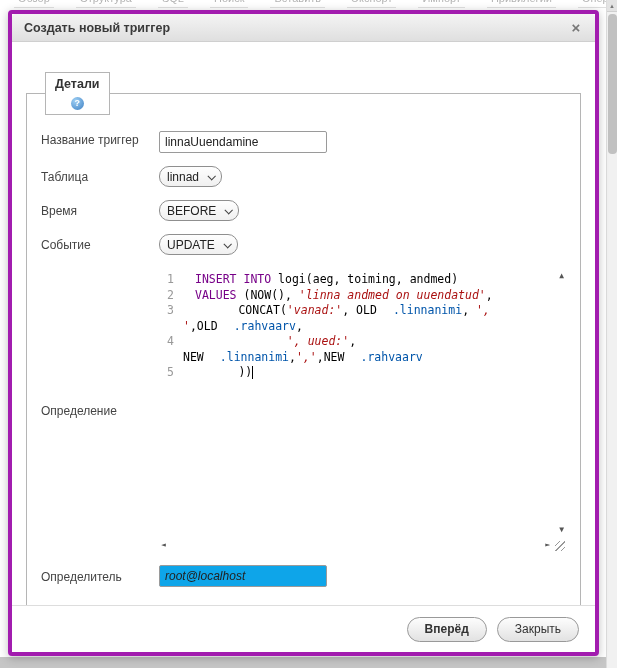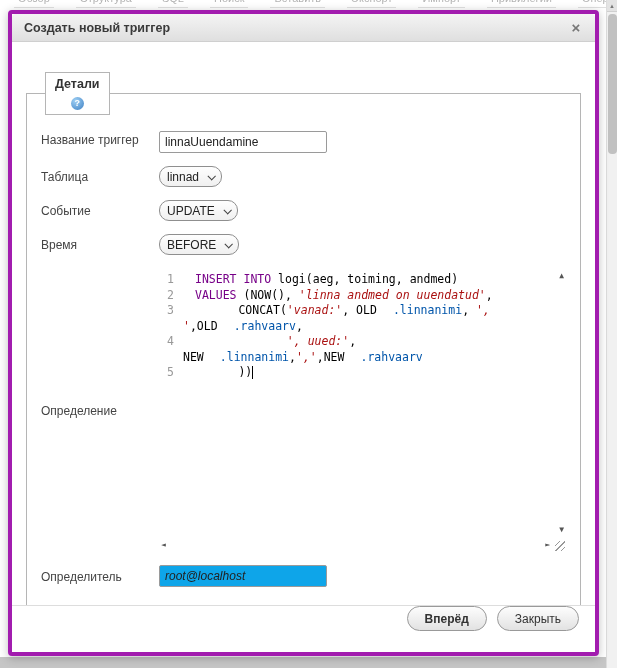--- a/index.html
+++ b/index.html
@@ -93,21 +93,21 @@
   .ed-right { bottom:3px; right:16px; }
   .ed-grip {
     position:absolute; right:1px; bottom:1px; width:10px; height:10px;
     background:repeating-linear-gradient(135deg, transparent 0 3px, #999 3px 4px);
   }
 
   
   .buttonpane {
     position:absolute; left:0; right:0; bottom:0; height:47px;
     border-top:1px solid #ddd; background:#fff; border-radius:0 0 4px 4px;
-    display:flex; align-items:flex-start; justify-content:flex-end; gap:10px; padding-right:16px;
+    display:flex; align-items:center; justify-content:flex-end; gap:10px; padding-right:16px;
   }
   .btn-pill {
     border:1px solid #999; border-radius:14px; height:25px; padding:0 17px;
     background:linear-gradient(#fdfdfd,#e2e2e2); color:#333; font-size:12px;
     font-family:"Liberation Sans", sans-serif; cursor:pointer;
   }
   .btn-pill.primary { font-weight:bold; }
 </style>
 </head>
 <body>
@@ -143,31 +143,31 @@
 
         <div class="row">
           <div class="row-label">Таблица</div>
           <div class="select">
             <span>linnad</span>
             <span class="chevron"></span>
           </div>
         </div>
 
         <div class="row">
+          <div class="row-label">Время</div>
+          <div class="select">
+            <span>BEFORE</span>
+            <span class="chevron"></span>
+          </div>
+        </div>
+
+        <div class="row">
           <div class="row-label">Событие</div>
           <div class="select">
             <span>UPDATE</span>
-            <span class="chevron"></span>
-          </div>
-        </div>
-
-        <div class="row">
-          <div class="row-label">Время</div>
-          <div class="select">
-            <span>BEFORE</span>
             <span class="chevron"></span>
           </div>
         </div>
 
         <div class="row definition-row">
           <div class="row-label">Определение</div>
           <div class="editor">
             <div>
                 <div class="cm-line">
                   <span class="cm-gutter">1</span>

